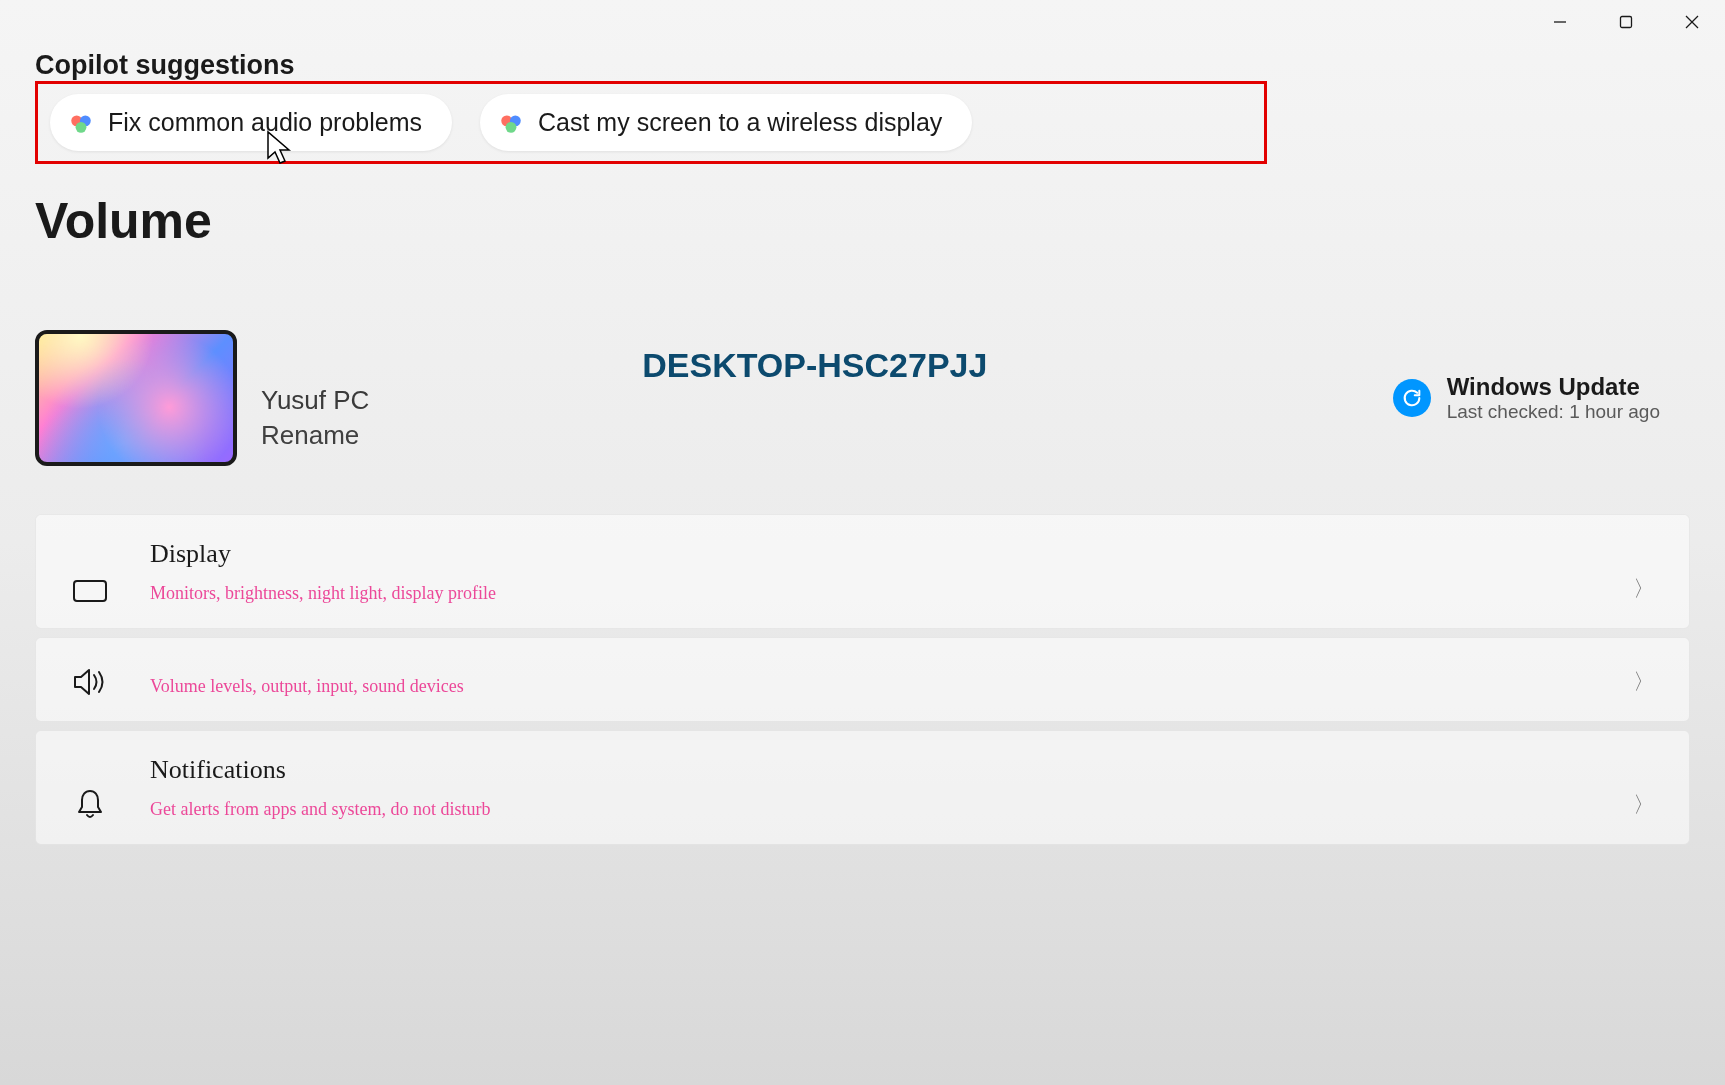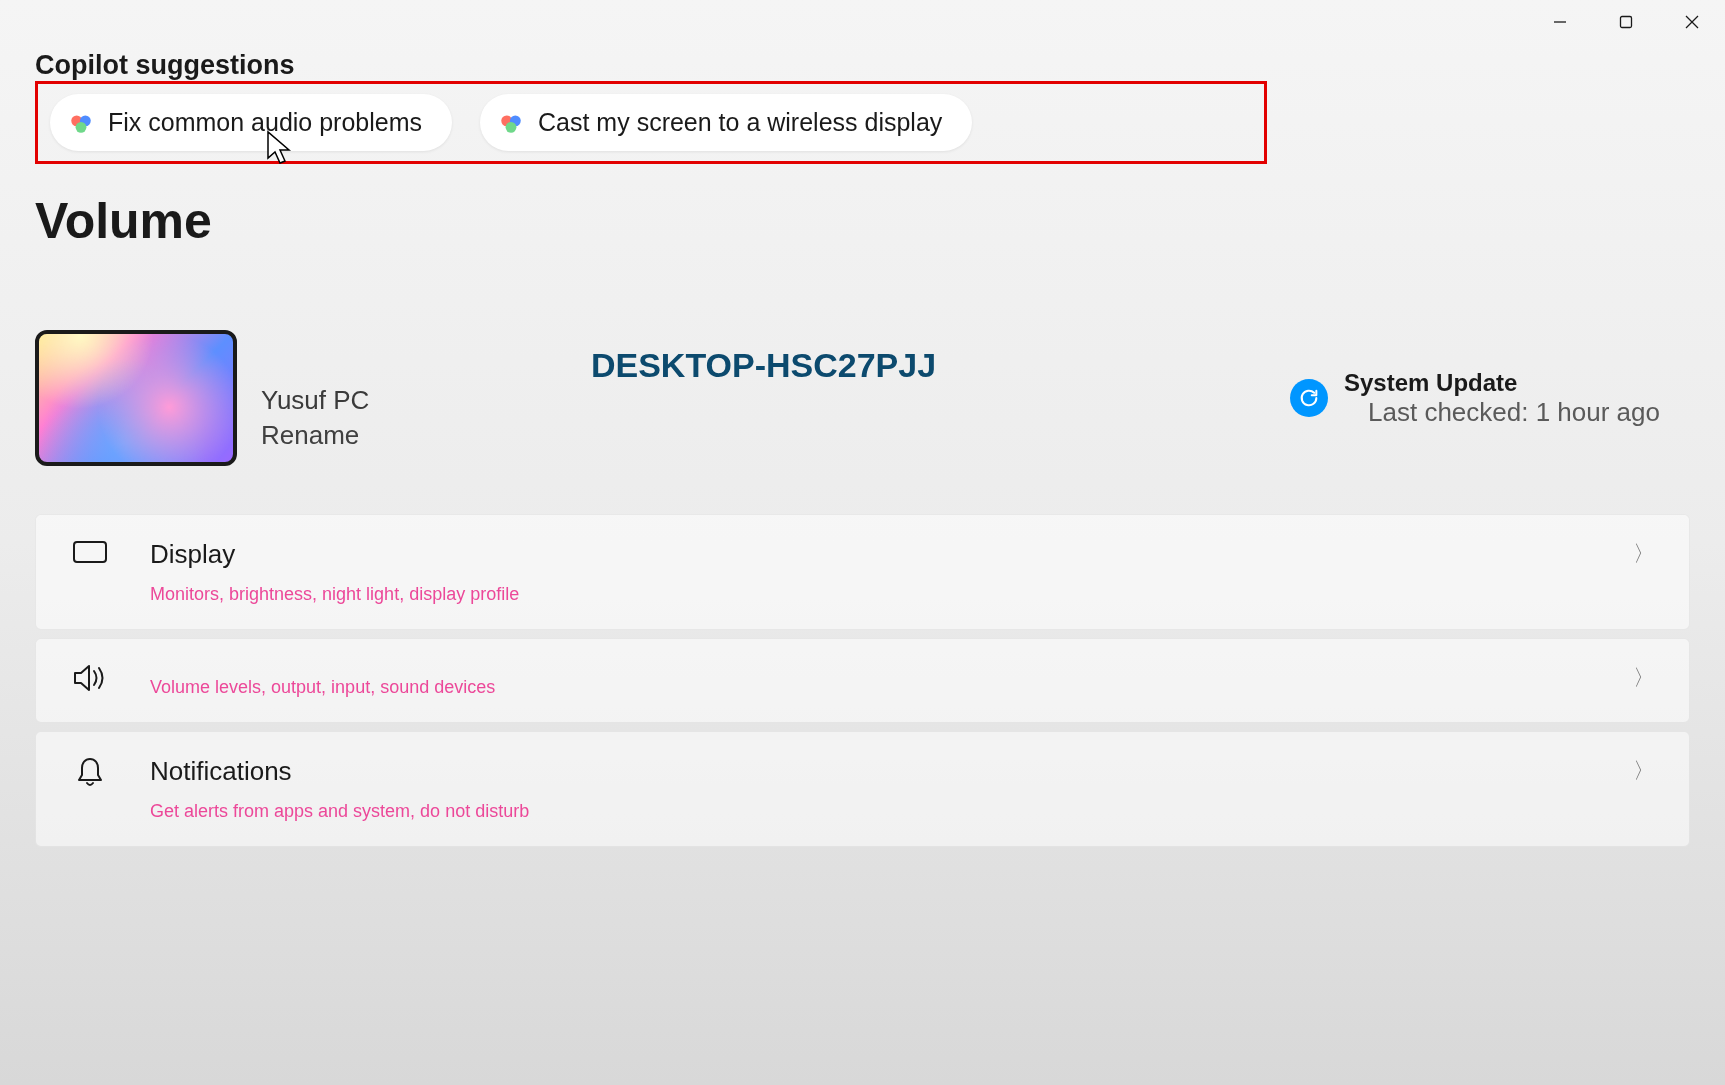--- a/index.html
+++ b/index.html
@@ -132,38 +132,38 @@
       display: flex;
       align-items: center;
       justify-content: center;
     }
     .update-title {
       font-size: 24px;
       font-weight: 600;
       color: #1a1a1a;
     }
     .update-sub {
-      font-size: 26px;
+      font-size: 19px;
       color: #5a5a5a;
-      margin-left: 24px;
     }
     .settings-list {
       display: flex;
       flex-direction: column;
       gap: 8px;
     }
     .settings-item {
       background: rgba(255,255,255,0.55);
       border: 1px solid rgba(0,0,0,0.06);
       border-radius: 6px;
       padding: 24px 34px;
       display: flex;
-      align-items: flex-start;
+      align-items: flex-end;
       gap: 40px;
       cursor: pointer;
+      font-family: Liberation Serif, serif;
     }
     .item-icon {
       width: 40px;
       display: flex;
       align-items: center;
       justify-content: center;
       color: #1a1a1a;
     }
     .item-text {
       flex: 1;
@@ -247,21 +247,21 @@
       <div class="rename-link">Rename</div>
     </div>
     <div class="update-block">
       <div class="update-icon">
         <svg width="22" height="22" viewBox="0 0 24 24" fill="none">
           <path d="M20 12a8 8 0 1 1-2.34-5.66" stroke="#fff" stroke-width="2.2" stroke-linecap="round"></path>
           <path d="M20 4v5h-5" stroke="#fff" stroke-width="2.2" stroke-linecap="round" stroke-linejoin="round"></path>
         </svg>
       </div>
       <div>
-        <div class="update-title">System Update</div>
+        <div class="update-title">Windows Update</div>
         <div class="update-sub">Last checked: 1 hour ago</div>
       </div>
     </div>
   </div>
 
   <div class="settings-list">
     <div class="settings-item">
       <div class="item-icon">
         <svg width="34" height="26" viewBox="0 0 34 26">
             <rect x="1" y="3" width="32" height="20" rx="3" fill="none" stroke="#1a1a1a" stroke-width="2"></rect>

